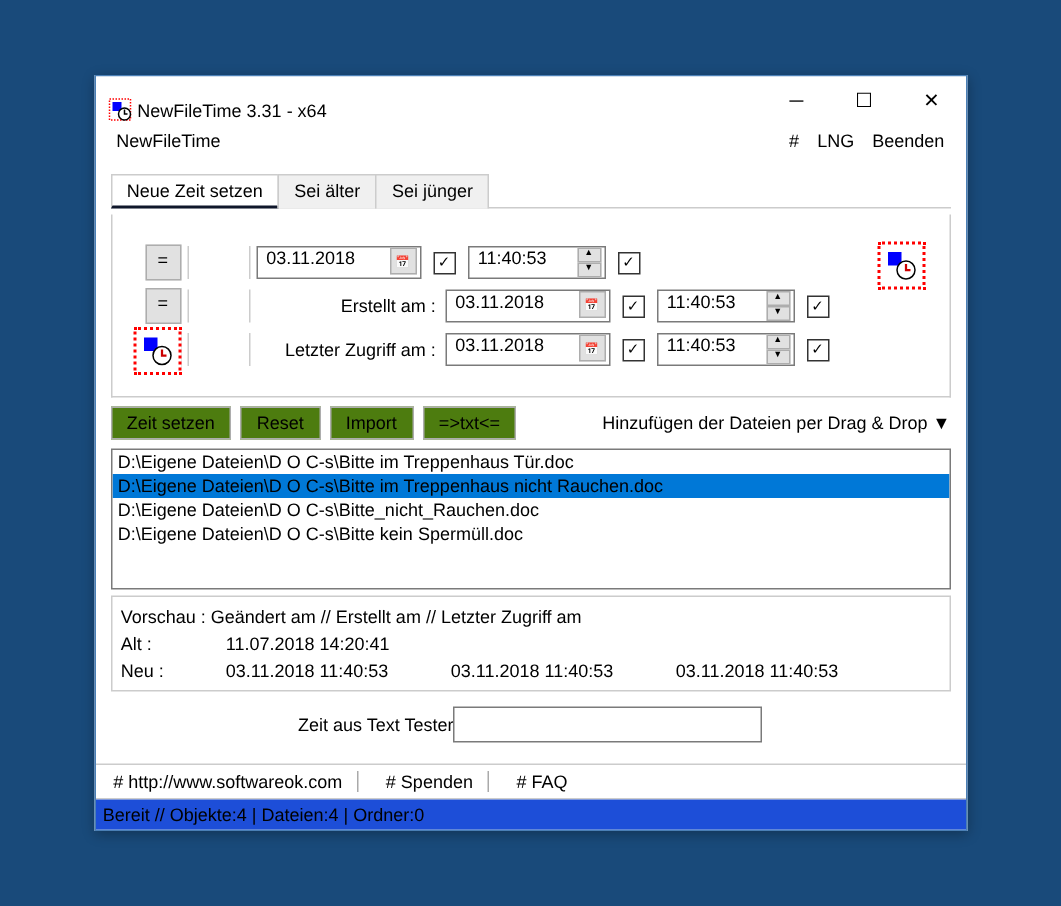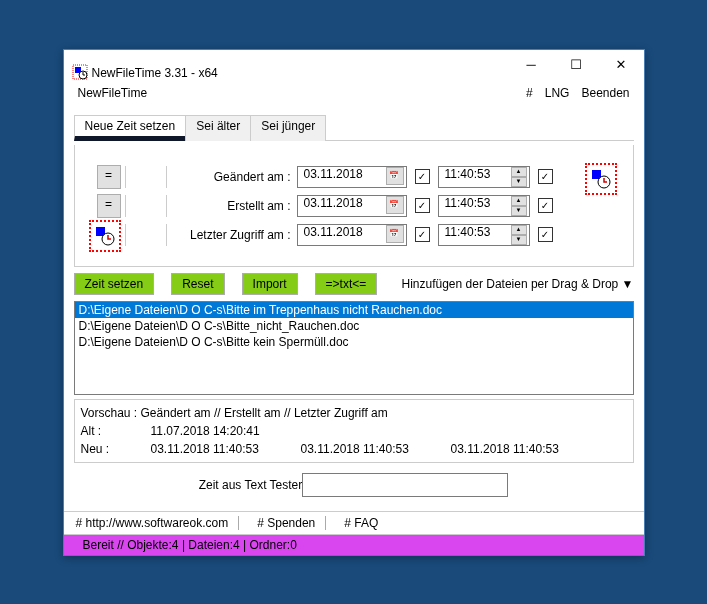--- a/index.html
+++ b/index.html
@@ -7,53 +7,53 @@
 .titlebar{display:flex;align-items:flex-end;height:30px;padding:0 0 0 8px;background:#fff}
 .titlebar .title{flex:1;padding-left:4px}
 .titlebar-btn{width:45px;height:30px;display:flex;align-items:center;justify-content:center;cursor:pointer;font-size:13px}
 .app-icon{width:16px;height:16px}
 .menubar{display:flex;padding:2px 8px;align-items:center;height:22px}
 .menubar .left{flex:1}
 .menubar span{padding:2px 6px;cursor:pointer}
 .content{padding:8px 10px 4px}
 .tabs{display:flex;border-bottom:1px solid #ccc;margin-bottom:4px}
 .tab{padding:3px 10px;border:1px solid #ccc;border-bottom:none;background:#f0f0f0;cursor:pointer;position:relative;top:1px;margin-right:-1px}
-.tab.active{background:#fff;border-bottom:5px solid #0f172a}
+.tab.active{background:#fff;border-bottom:2px solid #0f172a}
 .panel{border:1px solid #ccc;border-top:none;padding:20px 10px 14px;position:relative}
 .row{display:flex;align-items:center;margin-bottom:5px}
 .eq-btn{width:22px;height:22px;border:1px solid #adadad;background:#e1e1e1;text-align:center;line-height:18px;cursor:pointer;margin-right:4px;margin-left:12px}
 .slider-ph{width:40px;height:22px;border-left:1px solid #ccc;border-right:1px solid #ccc;margin-right:4px}
 .lbl{width:120px;text-align:right;padding-right:6px}
 .date-input,.time-input{border:1px solid #7a7a7a;height:20px;display:flex;align-items:flex-start;padding:0 2px 0 6px;background:#fff}
 .date-input{width:100px;margin-right:4px}
 .time-input{width:82px;margin-right:4px}
 .dd-btn,.spin-btn{width:16px;height:16px;border:1px solid #adadad;background:#e1e1e1;display:flex;align-items:center;justify-content:center;font-size:8px;margin-left:auto}
 .spin{display:flex;flex-direction:column;margin-left:auto}
 .spin div{width:14px;height:8px;border:1px solid #adadad;background:#e1e1e1;font-size:6px;text-align:center;line-height:6px}
 .chk{width:13px;height:13px;border:1px solid #333;display:inline-flex;align-items:center;justify-content:center;font-size:10px;margin:0 8px 0 4px;cursor:pointer}
 .big-icon{width:28px;height:28px;border:2px dotted red;background:#fff;display:flex;align-items:center;justify-content:center;position:relative}
 .big-icon svg{width:20px;height:20px}
 .top-icon{position:absolute;right:16px;top:18px}
 .bottom-icon-wrap{display:flex;align-items:center}
 .btnrow{display:flex;align-items:center;margin:6px 0}
-.btn{border:1px solid #adadad;background:#84cc16;padding:3px 10px;margin-right:17px;cursor:pointer}
+.btn{border:1px solid #adadad;background:#4d7c0f;padding:3px 10px;margin-right:6px;cursor:pointer}
 .dragdrop{margin-left:auto;cursor:pointer}
 .filelist{border:1px solid #7a7a7a;height:92px;overflow:auto}
 .filelist div{padding:1px 4px;white-space:nowrap;cursor:pointer}
-.filelist .sel{background:#0078d7;color:#ffffff}
+.filelist .sel{background:#0078d7;color:#000000}
 .preview{border:1px solid #ccc;padding:4px 6px;margin-top:4px;line-height:18px}
 .prev-row{display:flex}
 .prev-row span{display:inline-block}
 .c0{width:70px}.c1{width:150px}.c2{width:150px}.c3{width:150px}
 .tester-row{display:flex;align-items:center;justify-content:center;padding:10px 0}
 .tester-input{border:1px solid #7a7a7a;width:200px;height:20px}
 .footer-links{border-top:1px solid #ccc;border-bottom:1px solid #ccc;padding:4px 8px;display:flex}
 .footer-links span{cursor:pointer;padding:0 4px}
 .footer-sep{border-left:1px solid #aaa;margin:0 6px}
-.status{padding:3px 19px;background:#d946ef}
+.status{padding:3px 5px;background:#1d4ed8}
 </style>
 </head>
 <body>
 
 <div class="window">
   <div class="titlebar">
     <svg class="app-icon" viewBox="0 0 16 16">
         <rect x="1" y="1" width="14" height="14" fill="#fff" stroke="red" stroke-dasharray="1"></rect>
         <rect x="3" y="3" width="6" height="6" fill="#00f"></rect>
         <circle cx="11" cy="11" r="4" fill="#fff" stroke="#000"></circle>
@@ -81,21 +81,20 @@
           <svg viewBox="0 0 20 20">
             <rect x="1" y="1" width="9" height="9" fill="#00f"></rect>
             <circle cx="13" cy="13" r="6" fill="#fff" stroke="#000"></circle>
             <path d="M13 9v4h3" stroke="#c00" fill="none" stroke-width="1.5"></path>
           </svg>
         </div>
 
       <div class="row">
         <div class="eq-btn">=</div>
         <div class="slider-ph"></div>
-        <div class="lbl">Geändert am :</div>
         <div class="date-input">
             <span>03.11.2018</span>
             <span class="dd-btn">📅</span>
           </div>
         <span class="chk">✓</span>
         <div class="time-input">
             <span>11:40:53</span>
             <div class="spin">
               <div>▲</div>
               <div>▼</div>
@@ -153,20 +152,21 @@
 
     <div class="btnrow">
       <div class="btn">Zeit setzen</div>
       <div class="btn">Reset</div>
       <div class="btn">Import</div>
       <div class="btn">=&gt;txt&lt;=</div>
       <span class="dragdrop">Hinzufügen der Dateien per Drag &amp; Drop  ▼</span>
     </div>
 
     <div class="filelist">
+      <div>D:\Eigene Dateien\D O C-s\Bitte im Treppenhaus Tür.doc</div>
       <div class="sel">D:\Eigene Dateien\D O C-s\Bitte im Treppenhaus nicht Rauchen.doc</div>
       <div>D:\Eigene Dateien\D O C-s\Bitte_nicht_Rauchen.doc</div>
       <div>D:\Eigene Dateien\D O C-s\Bitte kein Spermüll.doc</div>
     </div>
 
     <div class="preview">
       <div>Vorschau  :   Geändert am     //    Erstellt am    //    Letzter Zugriff am</div>
       <div class="prev-row">
         <span class="c0">Alt :</span>
         <span class="c2">11.07.2018 14:20:41</span>

